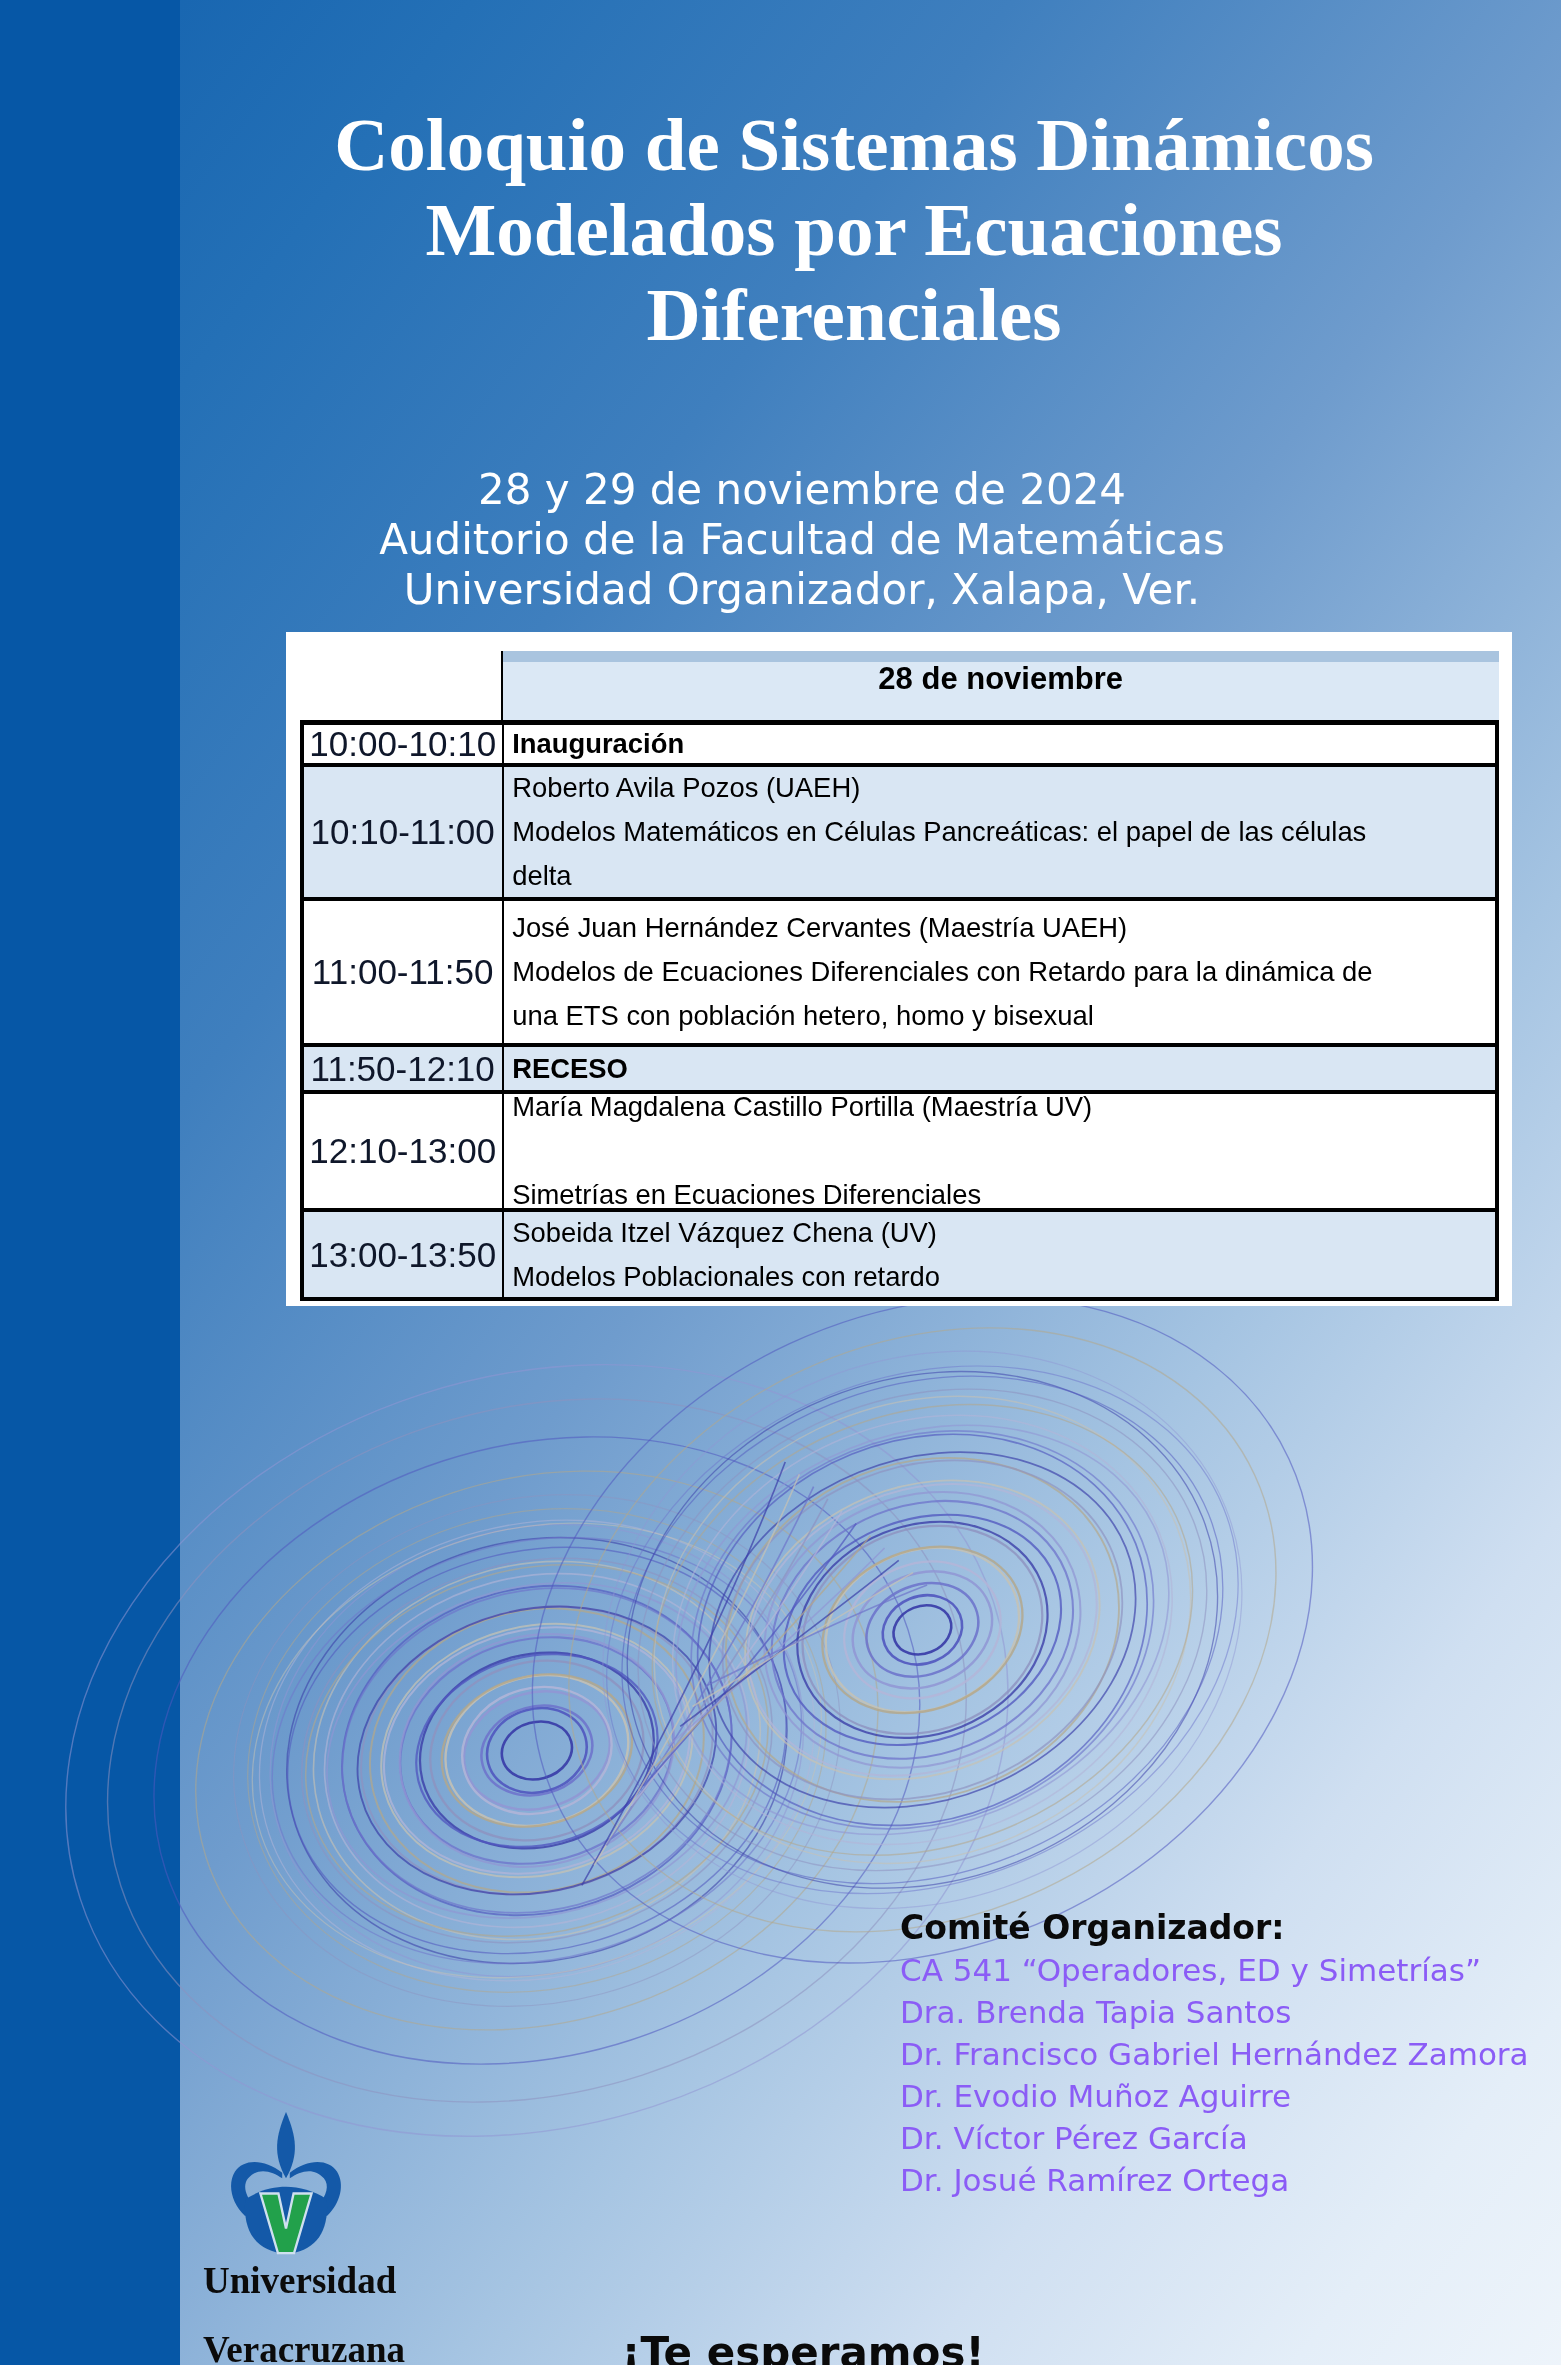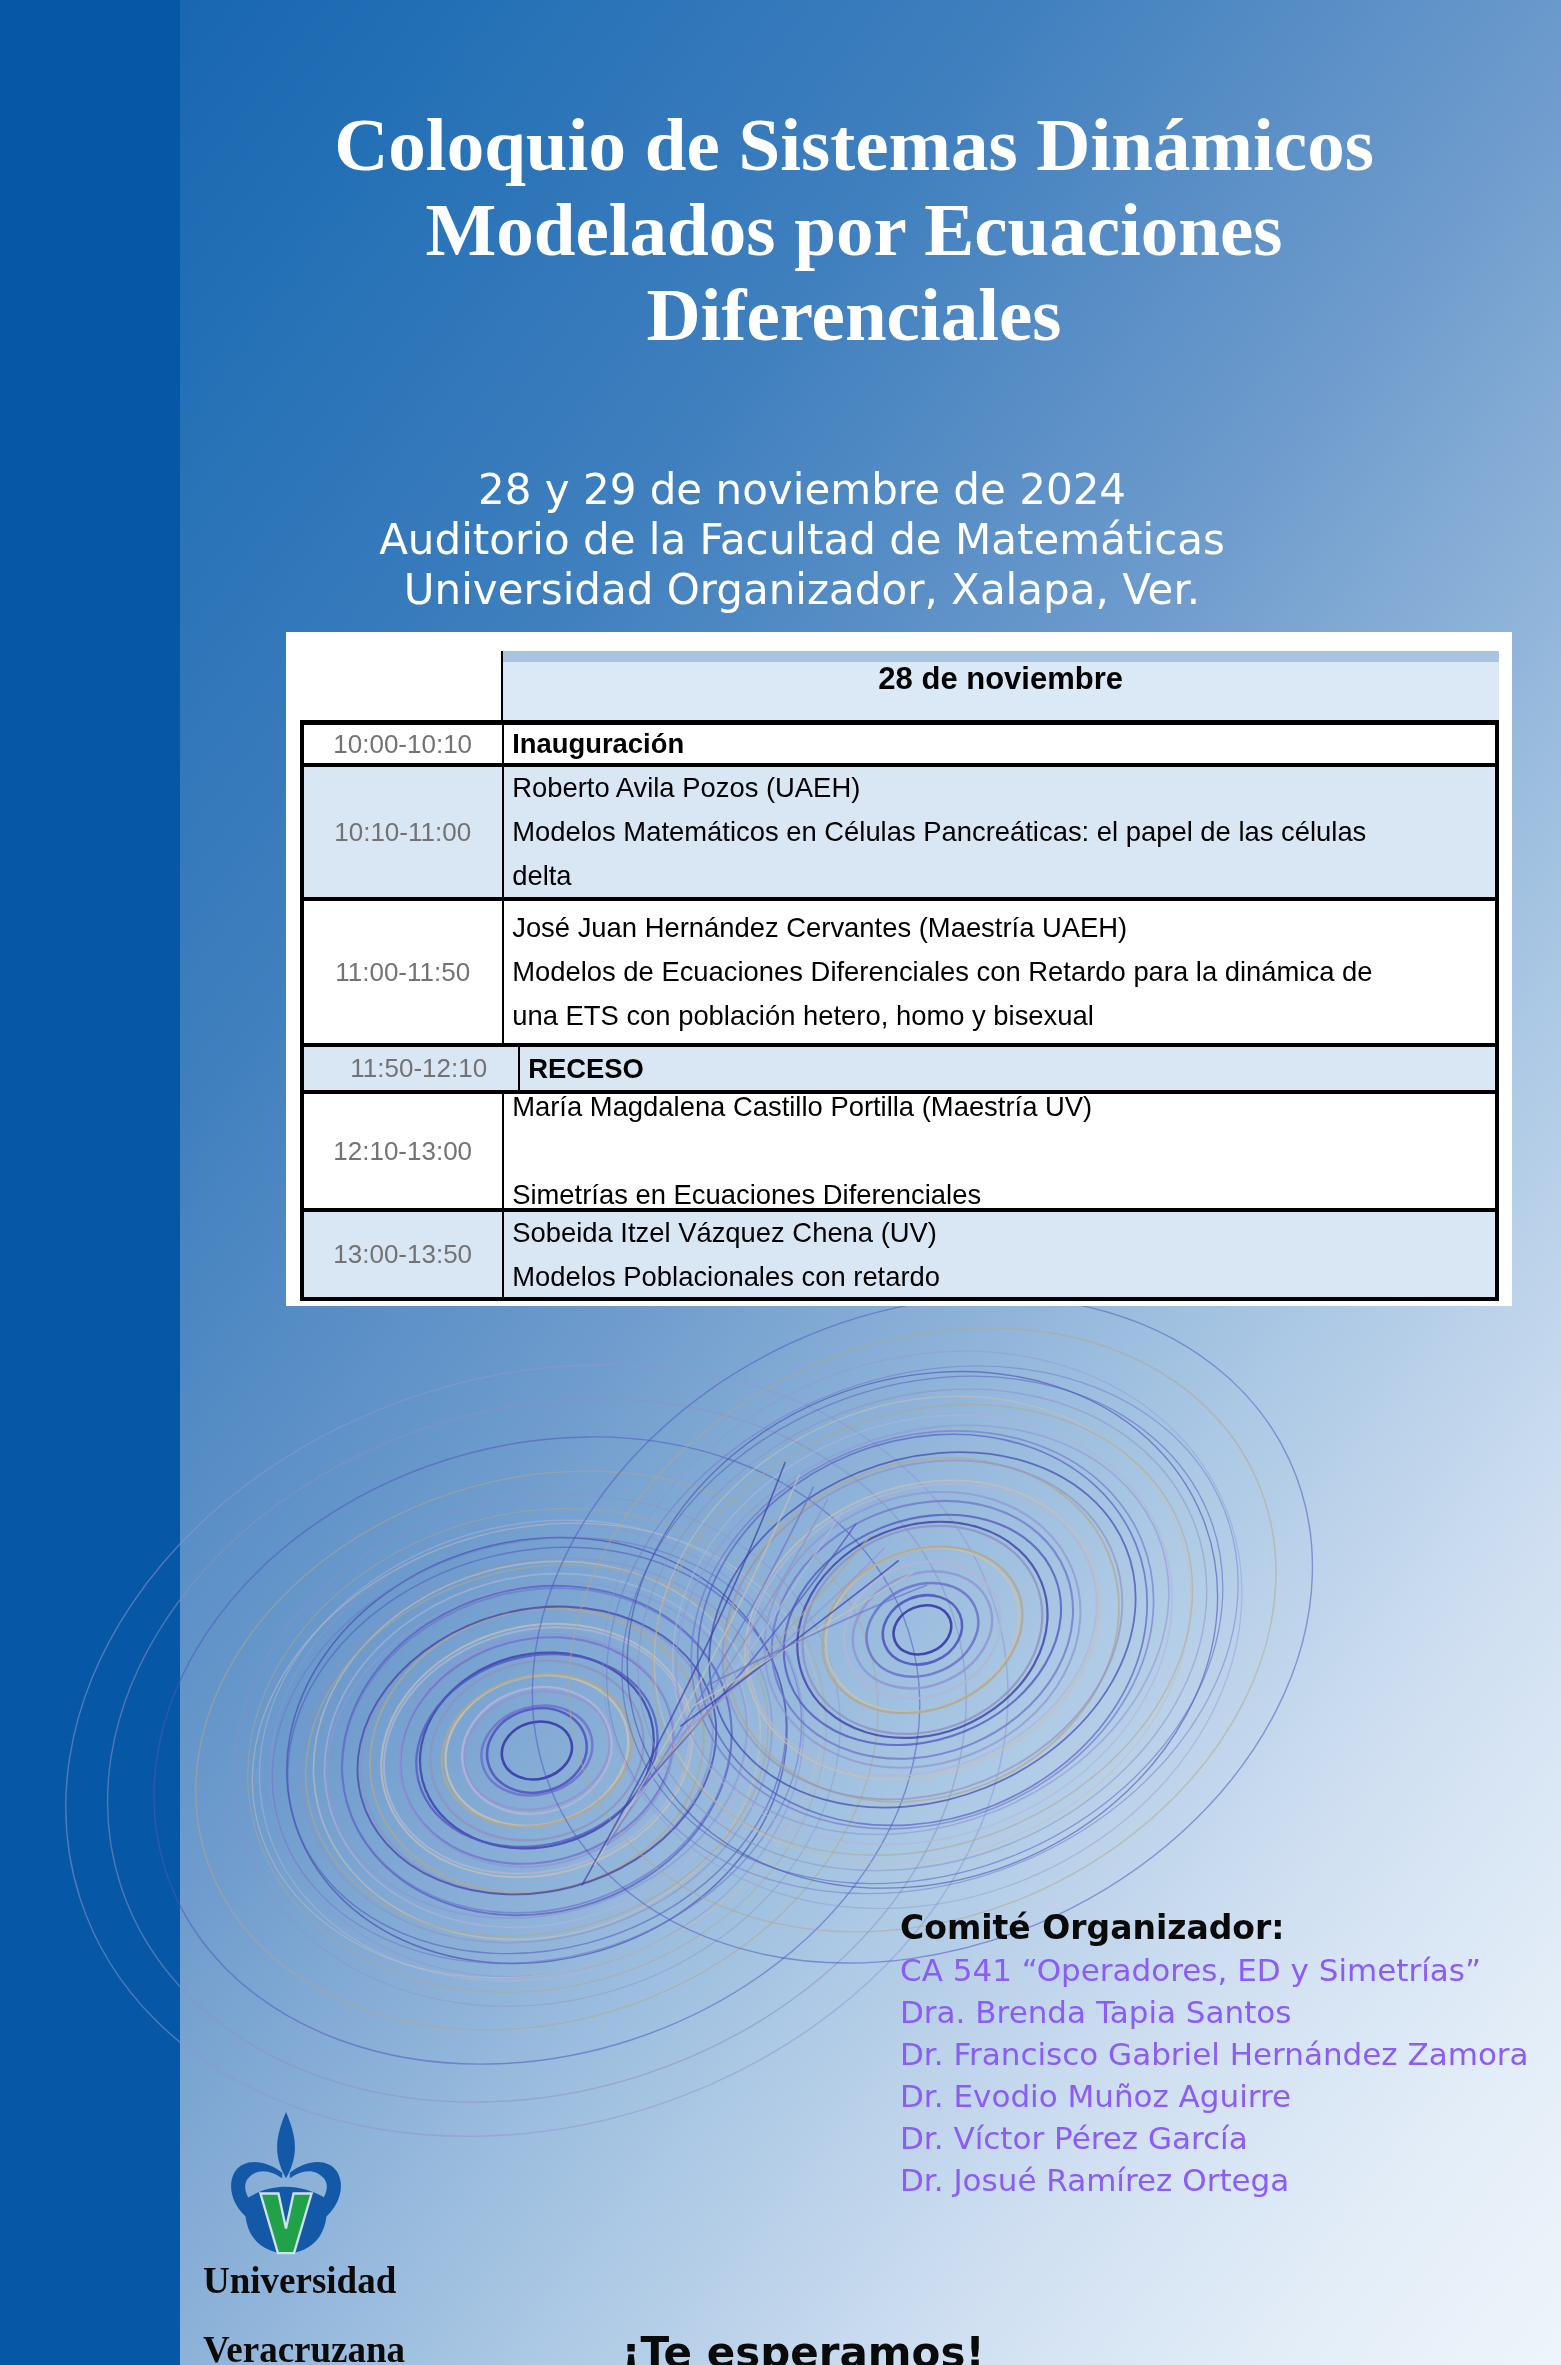--- a/index.html
+++ b/index.html
@@ -35,21 +35,21 @@
   .header-spacer{width:201px;flex:none;}
   .header-cell{flex:1;position:relative;background:var(--hdrfill,#dbe8f5);border-left:2.8px solid #000;
     display:flex;justify-content:center;}
   .header-stripe{position:absolute;left:0;top:0;right:0;height:11.4px;background:var(--stripe,#a9c4df);}
   .header-label{font-family:"Liberation Sans",sans-serif;font-weight:700;font-size:31px;padding-top:10.4px;color:#000;}
   .tbody{border:4.7px solid #000;border-top-width:5.7px;}
   .srow{display:flex;background:#ffffff;overflow:hidden;}
   .srow.shaded{background:var(--rowfill,#d9e6f3);}
   .srow + .srow{border-top:4.7px solid #000;}
   .time-cell{width:198px;flex:none;display:flex;align-items:center;justify-content:center;
-    font-family:"Liberation Sans",sans-serif;font-size:26px;color:#737373;}
+    font-family:"Liberation Sans",sans-serif;font-size:35px;color:#0f172a;}
   .content-cell{flex:1;border-left:2.8px solid #000;display:flex;flex-direction:column;
     justify-content:center;padding:0 5.7px 0 8.5px;}
   .content-line{font-family:"Liberation Sans",sans-serif;font-size:27.4px;line-height:44px;
     min-height:44px;color:#000;white-space:nowrap;}
   .boldrow .content-line{font-weight:700;}
   
   .committee{left:900px;top:1906px;}
   .committee-heading{font-weight:700;font-size:33px;line-height:43px;color:#0a0a0a;white-space:nowrap;}
   .committee-member{font-size:31px;line-height:42px;color:#8b5cf6;white-space:nowrap;}
   
@@ -184,21 +184,21 @@
           </div>
         </div>
         <div class="srow" style="height: 142px;">
           <div class="time-cell">11:00-11:50</div>
           <div class="content-cell">
             <div class="content-line">José Juan Hernández Cervantes (Maestría UAEH)</div>
             <div class="content-line">Modelos de Ecuaciones Diferenciales con Retardo para la dinámica de</div>
             <div class="content-line">una ETS con población hetero, homo y bisexual</div>
           </div>
         </div>
-        <div class="srow shaded boldrow" style="height: 43px; padding-left: 16px;">
+        <div class="srow shaded boldrow" style="height: 43px;">
           <div class="time-cell">11:50-12:10</div>
           <div class="content-cell">
             <div class="content-line">RECESO</div>
           </div>
         </div>
         <div class="srow" style="height: 114px;">
           <div class="time-cell">12:10-13:00</div>
           <div class="content-cell">
             <div class="content-line">María Magdalena Castillo Portilla (Maestría UV)</div>
             <div class="content-line"></div>

